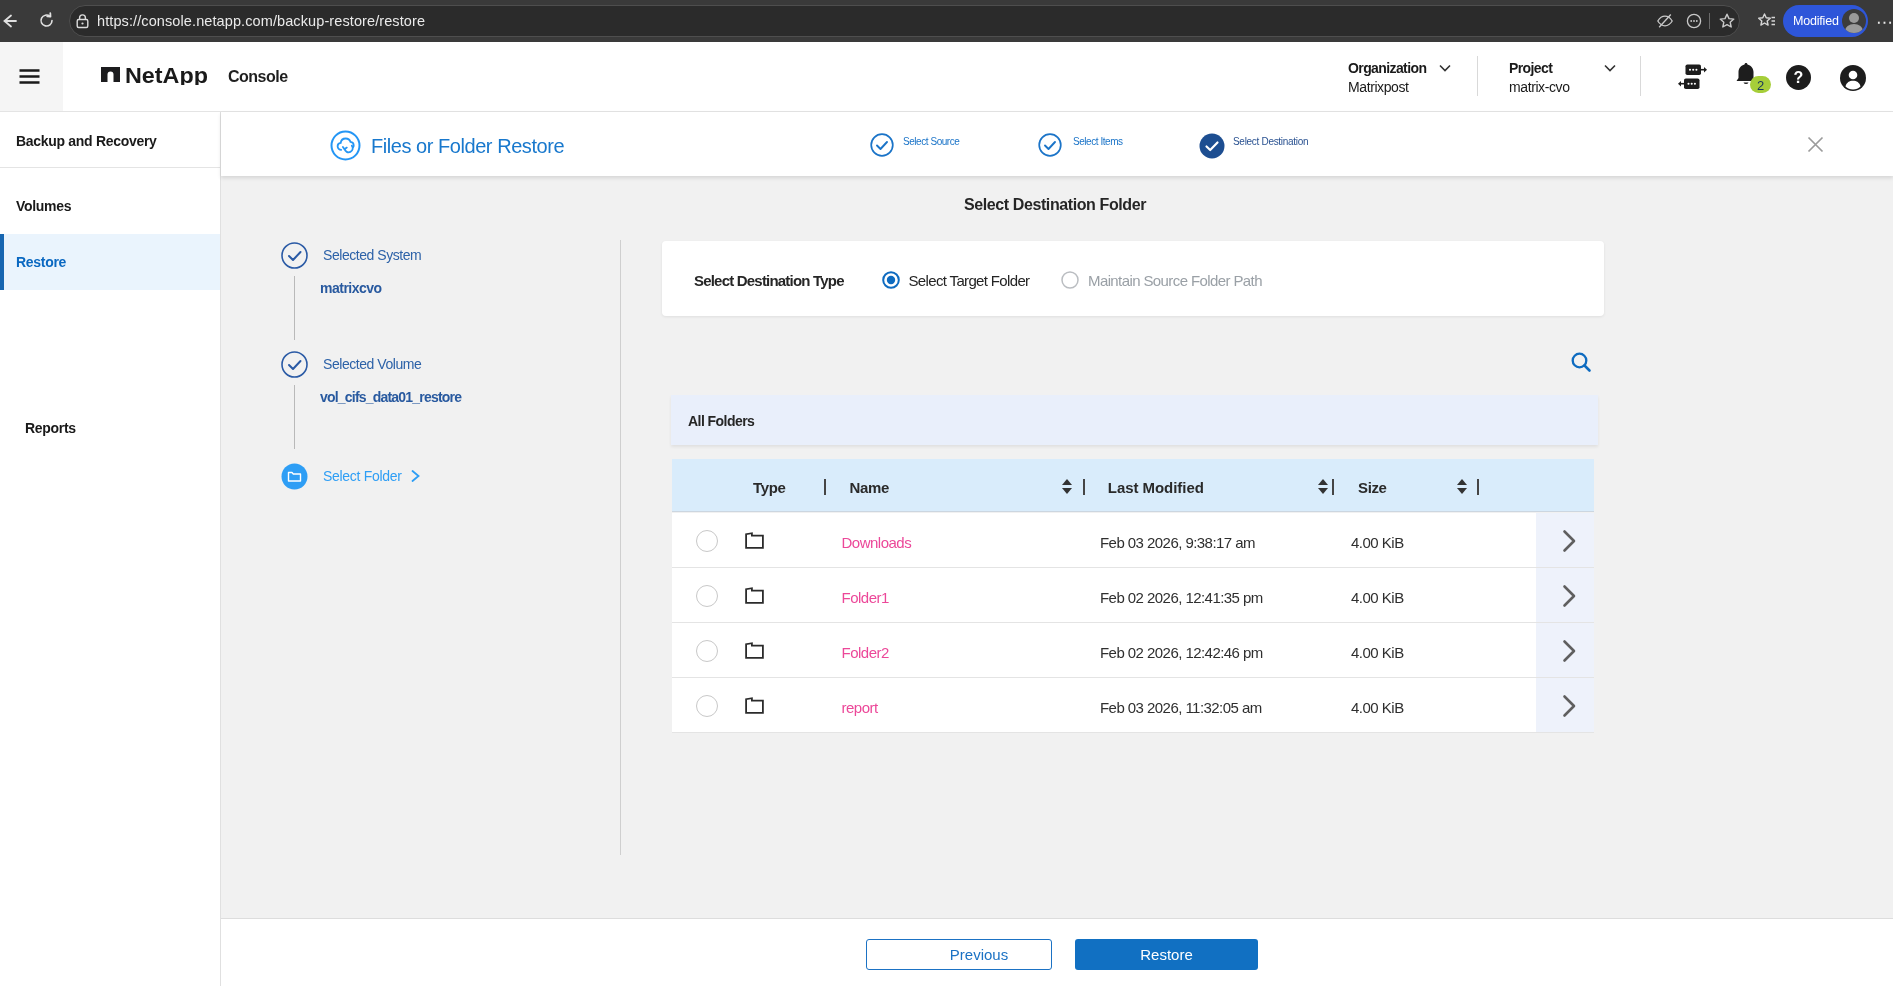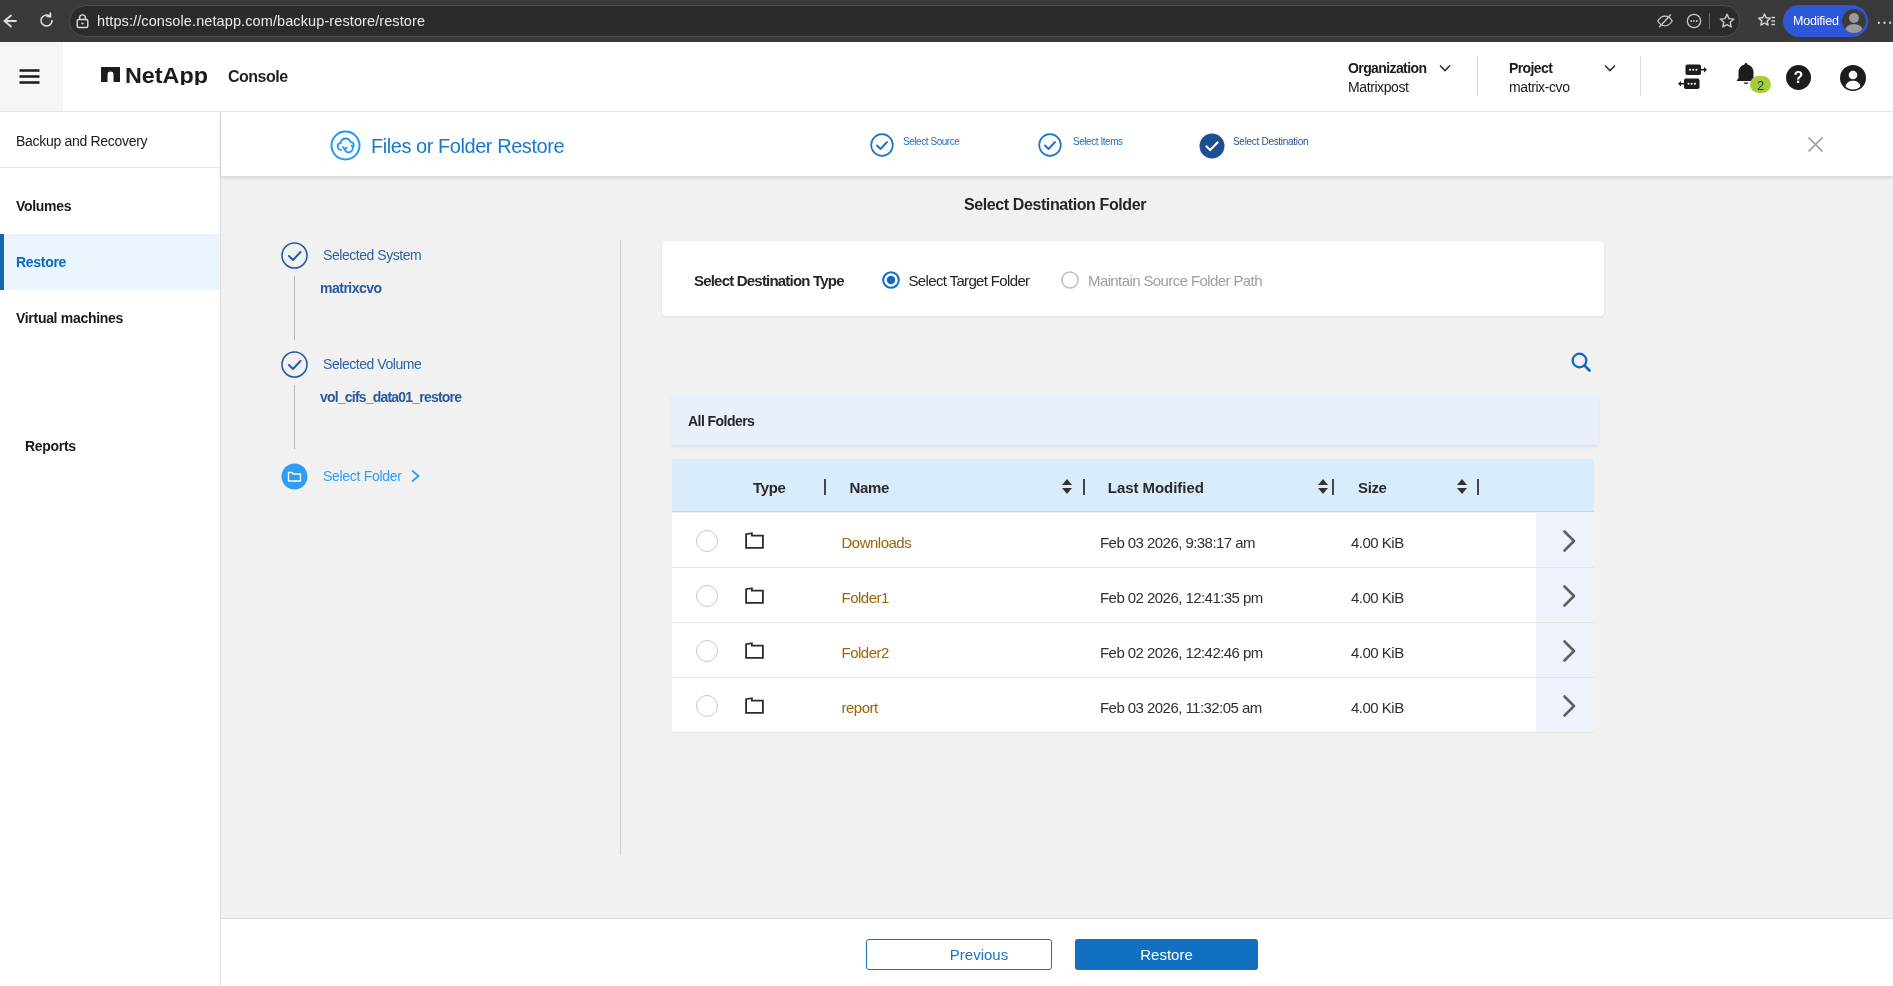--- a/index.html
+++ b/index.html
@@ -11,21 +11,21 @@
 #urltext { position:absolute; left:97px; top:13px; font-size:14.5px; color:#eaeaea; letter-spacing:0.1px; }
 
 #appheader { position:absolute; left:0; top:42px; width:1893px; height:70px; background:#fff; border-bottom:1px solid #e4e4e4; }
 #hamstrip { position:absolute; left:0; top:0; width:63px; height:69px; background:#f5f5f5; }
 #console-t { position:absolute; left:228px; font-size:16px; font-weight:700; color:#1f1f1f; letter-spacing:-0.5px; }
 .hdr-lbl { position:absolute; font-size:14px; font-weight:700; color:#1a1a1a; letter-spacing:-0.6px; }
 .hdr-val { position:absolute; font-size:14px; color:#1a1a1a; letter-spacing:-0.4px; }
 .hdr-div { position:absolute; width:1px; height:40px; background:#d9d9d9; }
 
 #sidebar { position:absolute; left:0; top:112px; width:221px; height:874px; background:#fff; border-right:1px solid #e0e0e0; }
-#sb-title { position:absolute; left:16px; top:21px; font-size:14px; font-weight:400; color:#1a1a1a; letter-spacing:-0.3px; }
+#sb-title { position:absolute; left:16px; top:21px; font-size:14px; font-weight:700; color:#1a1a1a; letter-spacing:-0.3px; }
 #sb-divider { position:absolute; left:0; top:55px; width:220px; height:1px; background:#e4e4e4; }
 .nav-item { position:absolute; left:0; width:220px; height:56px; font-size:14px; font-weight:700; color:#191919; letter-spacing:-0.3px; line-height:56px; padding-left:16px; }
 .nav-sel { background:#eaf4fd; color:#0a68c1; border-left:4px solid #1766b1; padding-left:12px; }
 
 #wizbar { position:absolute; left:221px; top:112px; width:1672px; height:64px; background:#fff; box-shadow:0 2px 4px rgba(0,0,0,0.12); z-index:3; }
 #wiztitle { position:absolute; left:371px; top:135px; font-size:20px; color:#1878cd; letter-spacing:-0.45px; z-index:4; }
 .step-lbl { position:absolute; top:136px; font-size:10px; color:#1b74c8; letter-spacing:-0.45px; z-index:4; }
 
 #content { position:absolute; left:221px; top:176px; width:1672px; height:742px; background:#f1f1f1; }
 #ctitle { position:absolute; left:662px; top:196px; width:786px; text-align:center; font-size:16px; font-weight:700; color:#262626; letter-spacing:-0.4px; }
@@ -37,21 +37,21 @@
 #card-lbl { position:absolute; left:32px; top:31px; font-size:15px; font-weight:700; color:#262626; letter-spacing:-0.8px; }
 .radio-lbl { position:absolute; top:31px; font-size:15px; color:#242424; letter-spacing:-0.65px; }
 #banner { position:absolute; left:671px; top:395px; width:927px; height:50px; background:#e9effb; box-shadow:0 2px 3px rgba(0,0,0,0.07); }
 #banner span { position:absolute; left:17px; top:17.5px; font-size:14px; font-weight:700; color:#262626; letter-spacing:-0.55px; }
 #thead { position:absolute; left:672px; top:459px; width:922px; height:53px; background:#d9ecfb; border-bottom:1px solid #ccd6e0; }
 .th { position:absolute; top:20px; font-size:15px; font-weight:700; color:#2a2a2a; letter-spacing:-0.35px; }
 .th-sep { position:absolute; top:20px; width:1.5px; height:16px; background:#454545; }
 #rows { position:absolute; left:672px; top:513px; width:922px; height:220px; }
 .row { position:absolute; left:0; width:922px; height:55px; background:#fff; border-bottom:1px solid #e4e4e4; }
 .chevcol { position:absolute; left:864px; top:0; width:58px; height:55px; background:#eef2fb; border-bottom:1px solid #e4e4e4; }
-.rname { position:absolute; left:169.5px; top:20.5px; font-size:15px; color:#a16207; letter-spacing:-0.5px; }
+.rname { position:absolute; left:169.5px; top:20.5px; font-size:15px; color:#ec4899; letter-spacing:-0.5px; }
 .rdate { position:absolute; left:428px; top:20.5px; font-size:15px; color:#2f2f2f; letter-spacing:-0.55px; }
 .rsize { position:absolute; left:679px; top:20.5px; font-size:15px; color:#2f2f2f; letter-spacing:-0.5px;text-align:right; }
 .rradio { position:absolute; left:24px; top:16.5px; width:22px; height:22px; border:1.1px solid #c8c8c8; border-radius:50%; background:#fff; }
 
 #footer { position:absolute; left:221px; top:918px; width:1672px; height:68px; background:#fff; border-top:1px solid #ddd; }
 #btn-prev { position:absolute; left:645px; top:20px; width:186px; height:31px; border:1px solid #1b72c4; border-radius:3px; color:#1b72c4; font-size:15px; text-align:center; line-height:29px; background:#fff;padding-left:40px; }
 #btn-rest { position:absolute; left:854px; top:20px; width:183px; height:31px; background:#1170c2; border-radius:3px; color:#fff; font-size:15px; text-align:center; line-height:31px; }
 </style>
 </head>
 <body>
@@ -155,22 +155,21 @@
     <circle cx="13" cy="10" r="4.3" fill="#fff"></circle>
     <path d="M5.5 21.5 C6.5 17.5 9.4 15.8 13 15.8 C16.6 15.8 19.5 17.5 20.5 21.5 C18.6 23.4 15.9 24.5 13 24.5 C10.1 24.5 7.4 23.4 5.5 21.5 Z" fill="#fff"></path>
   </svg>
 </div>
 
 <div id="sidebar">
   <div id="sb-title">Backup and Recovery</div>
   <div id="sb-divider"></div>
   <div class="nav-item" style="top:66px;">Volumes</div>
   <div class="nav-item nav-sel" style="top:122px;">Restore</div>
-  <div class="nav-item" style="top:178px;">Virtual machines</div>
-  <div class="nav-item" style="top:306px;padding-left:25px;">Reports</div>
+  <div class="nav-item" style="top:288px;padding-left:25px;">Reports</div>
 </div>
 
 <div id="wizbar"></div>
 <svg class="abs" style="left:330px;top:130px;z-index:4" width="31" height="31" viewBox="0 0 31 31">
   <circle cx="15.5" cy="15.5" r="14" stroke="#2496f5" stroke-width="2" fill="none"></circle>
   <path d="M11.2 19.8 C9.3 19.8 7.6 18.3 7.6 16.3 C7.6 14.5 8.9 13.1 10.7 12.9 C11.0 10.4 13.1 8.5 15.7 8.5 C17.9 8.5 19.8 9.9 20.5 11.9 C22.3 12.1 23.7 13.6 23.7 15.4 C23.7 16.1 23.5 16.8 23.1 17.3" stroke="#2496f5" stroke-width="1.8" fill="none" stroke-linecap="round"></path>
   <path d="M21.8 15.6 A4.1 4.1 0 1 1 14.6 18.9" stroke="#2496f5" stroke-width="1.8" fill="none" stroke-linecap="round"></path>
   <path d="M12.9 16.9 L14.5 19.2 L16.8 17.6" stroke="#2496f5" stroke-width="1.8" fill="none" stroke-linecap="round" stroke-linejoin="round"></path>
 </svg>
 <div id="wiztitle">Files or Folder Restore</div>

